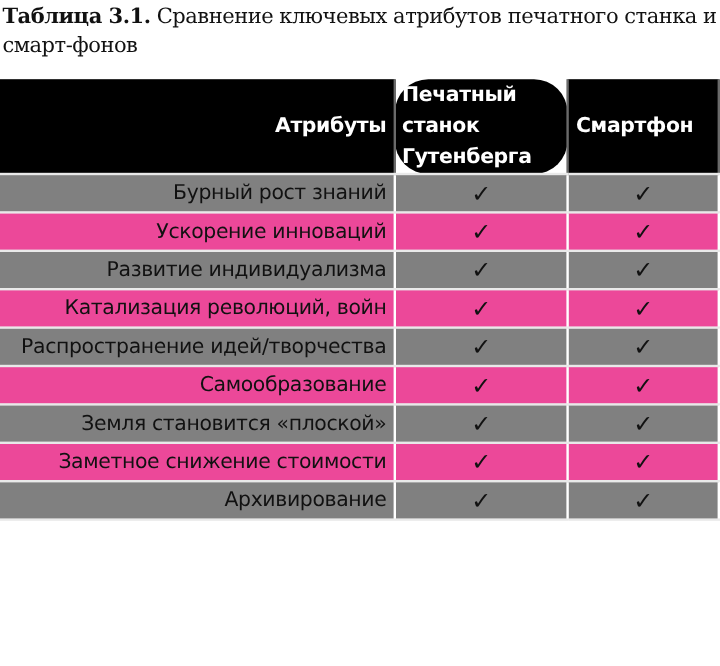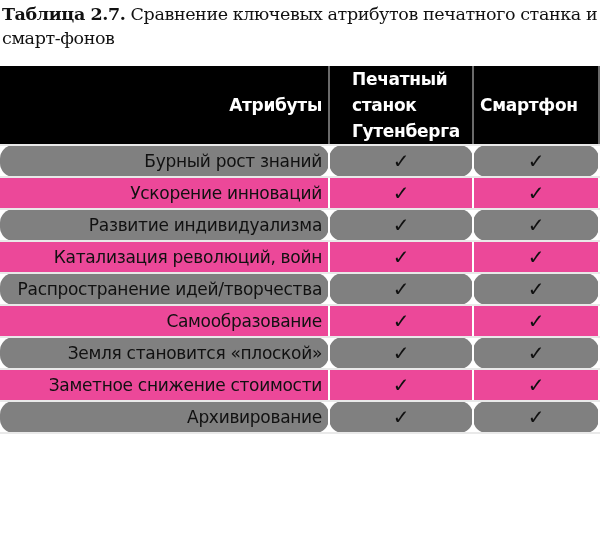--- a/index.html
+++ b/index.html
@@ -29,34 +29,34 @@
   }
   table.cmp th:first-child, table.cmp td:first-child { border-left: none; text-align: right; }
   table.cmp thead th {
     background: #000000; color: #ffffff;
     font-weight: bold; font-size: 17px; line-height: 26px;
     height: 78px; text-align: left;
     border-left-color: #6a6a6a; border-right-color: #6a6a6a;
     border-bottom: 2px solid #e9e9e9;
   }
   table.cmp thead th:first-child { border-left: none; }
-  table.cmp thead th.h2 { padding-left: 22px; }
+  table.cmp thead th.h2 { padding-left: 5px; border-radius: 28px; }
   table.cmp thead th.h3 { padding-left: 6px; }
   table.cmp tbody td {
     font-size: 17px; color: #111111; height: 30px; line-height: 25px;
   }
-  table.cmp tbody tr.dark td { background: #808080; border-radius: 14px; }
+  table.cmp tbody tr.dark td { background: #808080; }
   table.cmp tbody tr.light td { background: #ec4899; }
   table.cmp tbody tr.tall td { height: 53px; }
   table.cmp td.check { text-align: center; font-size: 20px; font-family: "DejaVu Sans", sans-serif; }
 </style>
 </head>
 <body>
 
-<div class="caption"><span class="num">Таблица 2.7.</span><span> Сравнение ключевых атрибутов печатного станка и смарт-фонов</span></div>
+<div class="caption"><span class="num">Таблица 3.1.</span><span> Сравнение ключевых атрибутов печатного станка и смарт-фонов</span></div>
 
 <table class="cmp">
   <colgroup>
       <col class="c1">
       <col class="c2">
       <col class="c3">
     </colgroup>
   <thead>
     <tr>
       <th>Атрибуты</th>

